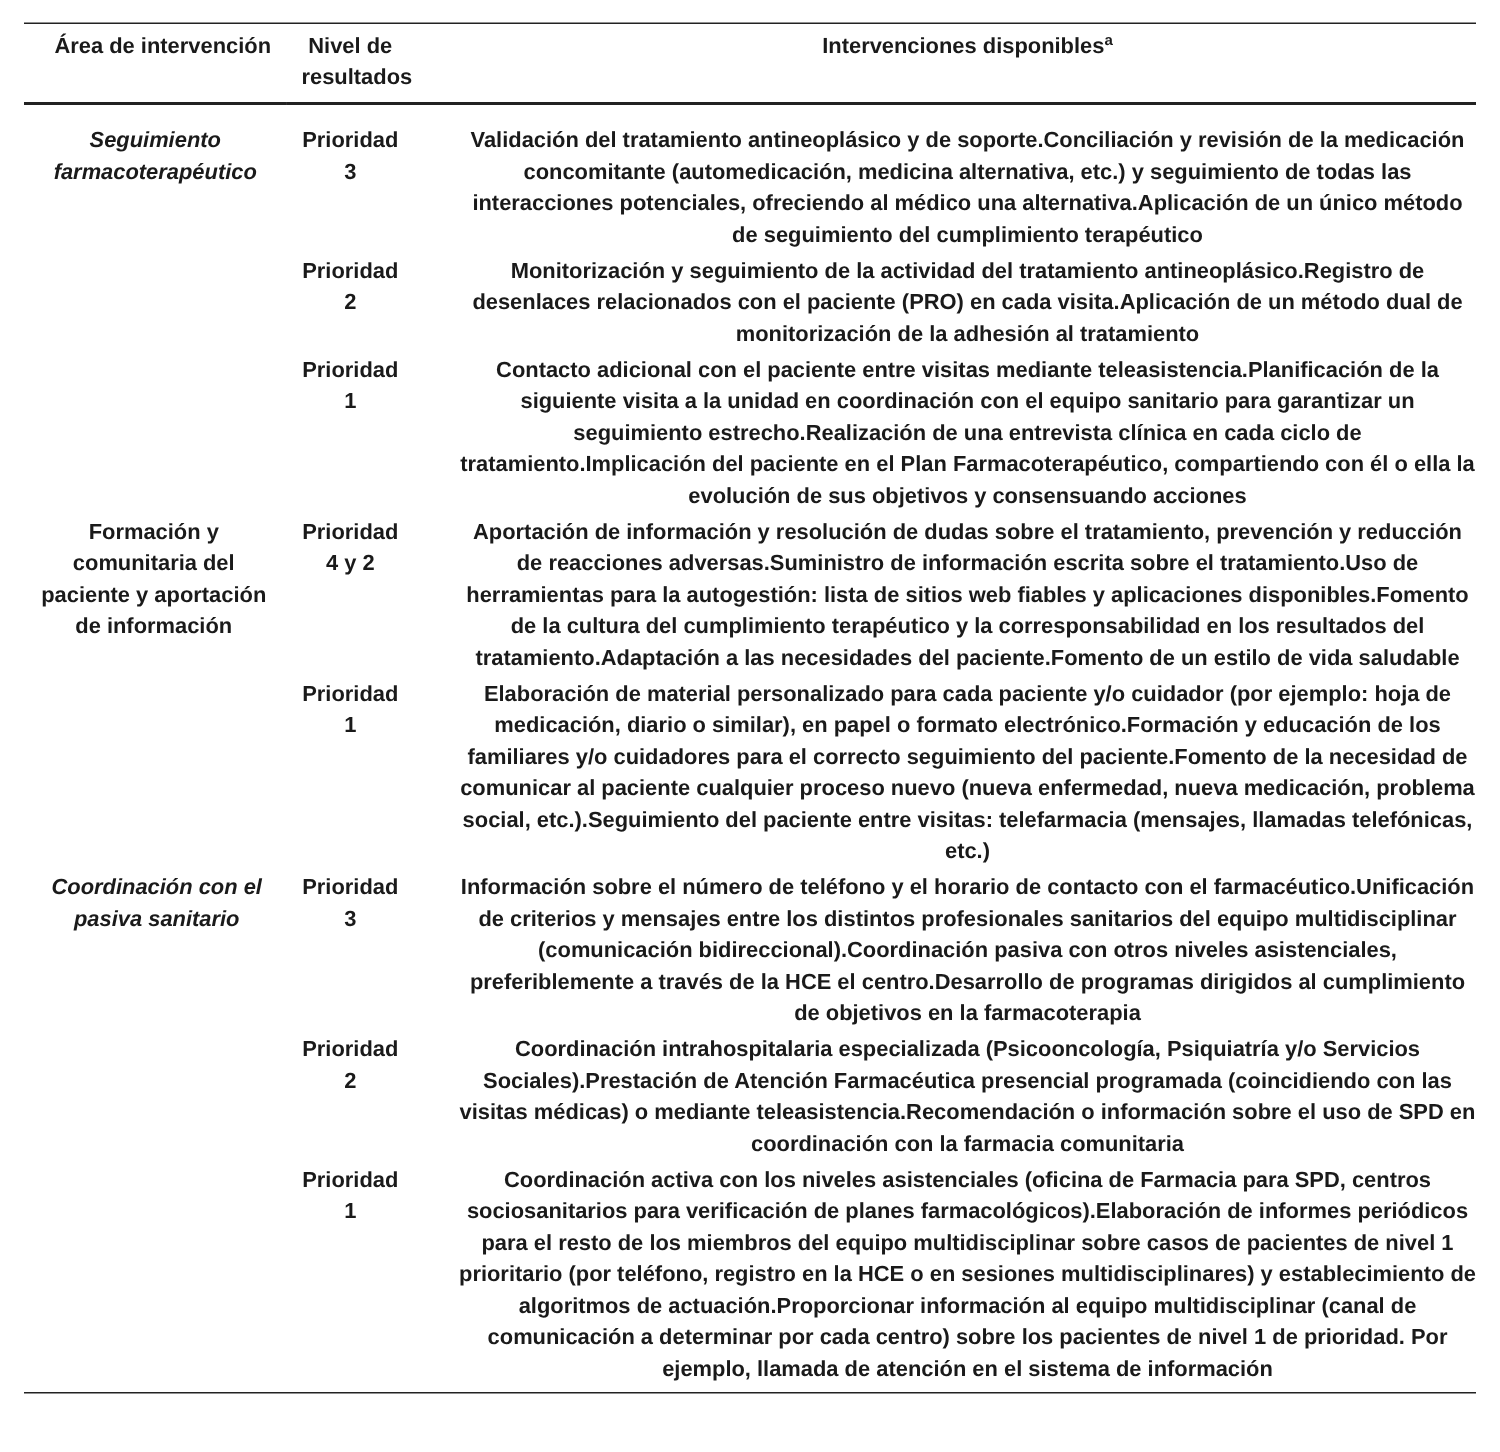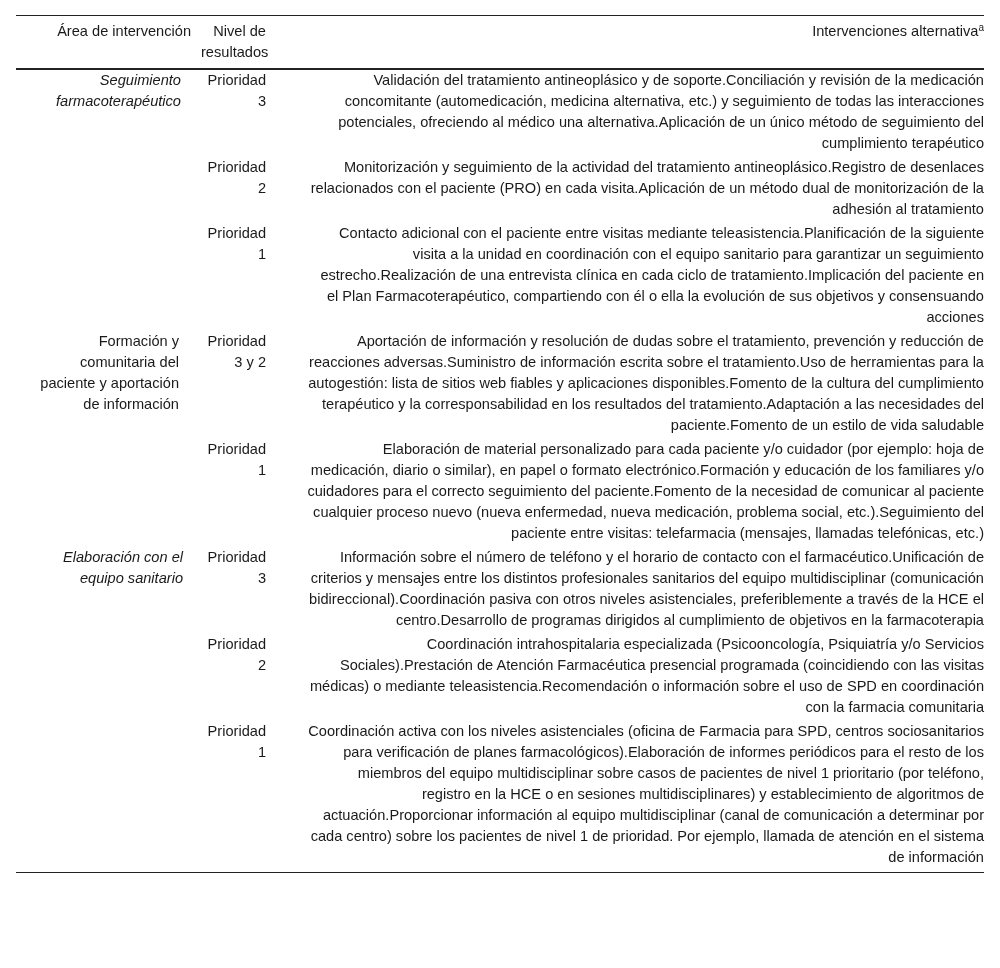--- a/index.html
+++ b/index.html
@@ -2,75 +2,75 @@
 <html><head>
   <meta charset="utf-8">
   <style>
     html, body { margin: 0; padding: 0; background: #ffffff; }
     body { width: 1000px; height: 968px; position: relative; overflow: hidden;
            font-family: "Liberation Sans", sans-serif; color: #1a1a1a; font-size: 14.6px; }
     .tbl { position: absolute; left: 16px; top: 15px; width: 968px;
            border-top: 1px solid #222; border-bottom: 1px solid #222; }
     table { border-collapse: collapse; width: 100%; table-layout: fixed; }
     col.c1 { width: 175px; } col.c2 { width: 105px; } col.c3 { width: 688px; }
-    th, td { text-align: right; vertical-align: top; font-weight: normal;
+    th, td { text-align: center; vertical-align: top; font-weight: bold;
              line-height: 21px; padding: 0 0 0 10px; }
     thead th { padding-top: 5px; padding-bottom: 5px; }
     thead tr { border-bottom: 2px solid #222; }
     tbody td { padding-top: 1px; padding-bottom: 2px; }
-    tbody tr:first-child td { padding-top: 0; }
+    tbody tr:first-child td { padding-top: 14px; }
     tbody tr:last-child td { padding-bottom: 4px; }
     .it { font-style: italic; }
     sup { font-size: 10px; line-height: 0; vertical-align: 5px; }
   </style>
 </head>
 <body>
 
 <div class="tbl">
   <table>
     <colgroup>
         <col class="c1">
         <col class="c2">
         <col class="c3">
       </colgroup>
     <thead>
       <tr>
         <th>Área de intervención</th>
         <th style="padding-right:30px">Nivel de resultados</th>
-        <th><span>Intervenciones alternativa</span><sup>a</sup></th>
+        <th><span>Intervenciones disponibles</span><sup>a</sup></th>
       </tr>
     </thead>
     <tbody>
       <tr>
         <td class="it" style="padding-right:10px">Seguimiento farmacoterapéutico</td>
         <td style="padding-right:30px">Prioridad 3</td>
         <td>Validación del tratamiento antineoplásico y de soporte.Conciliación y revisión de la medicación concomitante (automedicación, medicina alternativa, etc.) y seguimiento de todas las interacciones potenciales, ofreciendo al médico una alternativa.Aplicación de un único método de seguimiento del cumplimiento terapéutico</td>
       </tr>
       <tr>
         <td></td>
         <td style="padding-right:30px">Prioridad 2</td>
         <td>Monitorización y seguimiento de la actividad del tratamiento antineoplásico.Registro de desenlaces relacionados con el paciente (PRO) en cada visita.Aplicación de un método dual de monitorización de la adhesión al tratamiento</td>
       </tr>
       <tr>
         <td></td>
         <td style="padding-right:30px">Prioridad 1</td>
         <td>Contacto adicional con el paciente entre visitas mediante teleasistencia.Planificación de la siguiente visita a la unidad en coordinación con el equipo sanitario para garantizar un seguimiento estrecho.Realización de una entrevista clínica en cada ciclo de tratamiento.Implicación del paciente en el Plan Farmacoterapéutico, compartiendo con él o ella la evolución de sus objetivos y consensuando acciones</td>
       </tr>
       <tr>
         <td style="padding-right:12px">Formación y comunitaria del paciente y aportación de información</td>
-        <td style="padding-right:30px">Prioridad 3 y 2</td>
+        <td style="padding-right:30px">Prioridad 4 y 2</td>
         <td>Aportación de información y resolución de dudas sobre el tratamiento, prevención y reducción de reacciones adversas.Suministro de información escrita sobre el tratamiento.Uso de herramientas para la autogestión: lista de sitios web fiables y aplicaciones disponibles.Fomento de la cultura del cumplimiento terapéutico y la corresponsabilidad en los resultados del tratamiento.Adaptación a las necesidades del paciente.Fomento de un estilo de vida saludable</td>
       </tr>
       <tr>
         <td></td>
         <td style="padding-right:30px">Prioridad 1</td>
         <td>Elaboración de material personalizado para cada paciente y/o cuidador (por ejemplo: hoja de medicación, diario o similar), en papel o formato electrónico.Formación y educación de los familiares y/o cuidadores para el correcto seguimiento del paciente.Fomento de la necesidad de comunicar al paciente cualquier proceso nuevo (nueva enfermedad, nueva medicación, problema social, etc.).Seguimiento del paciente entre visitas: telefarmacia (mensajes, llamadas telefónicas, etc.)</td>
       </tr>
       <tr>
-        <td class="it" style="padding-right:8px">Elaboración con el equipo sanitario</td>
+        <td class="it" style="padding-right:8px">Coordinación con el pasiva sanitario</td>
         <td style="padding-right:30px">Prioridad 3</td>
         <td>Información sobre el número de teléfono y el horario de contacto con el farmacéutico.Unificación de criterios y mensajes entre los distintos profesionales sanitarios del equipo multidisciplinar (comunicación bidireccional).Coordinación pasiva con otros niveles asistenciales, preferiblemente a través de la HCE el centro.Desarrollo de programas dirigidos al cumplimiento de objetivos en la farmacoterapia</td>
       </tr>
       <tr>
         <td></td>
         <td style="padding-right:30px">Prioridad 2</td>
         <td>Coordinación intrahospitalaria especializada (Psicooncología, Psiquiatría y/o Servicios Sociales).Prestación de Atención Farmacéutica presencial programada (coincidiendo con las visitas médicas) o mediante teleasistencia.Recomendación o información sobre el uso de SPD en coordinación con la farmacia comunitaria</td>
       </tr>
       <tr>
         <td></td>

